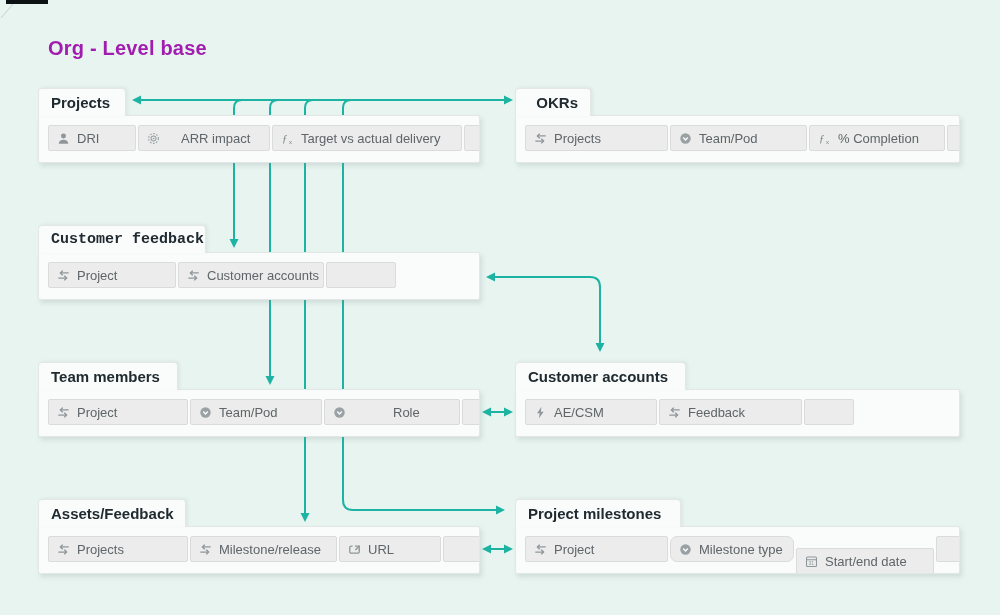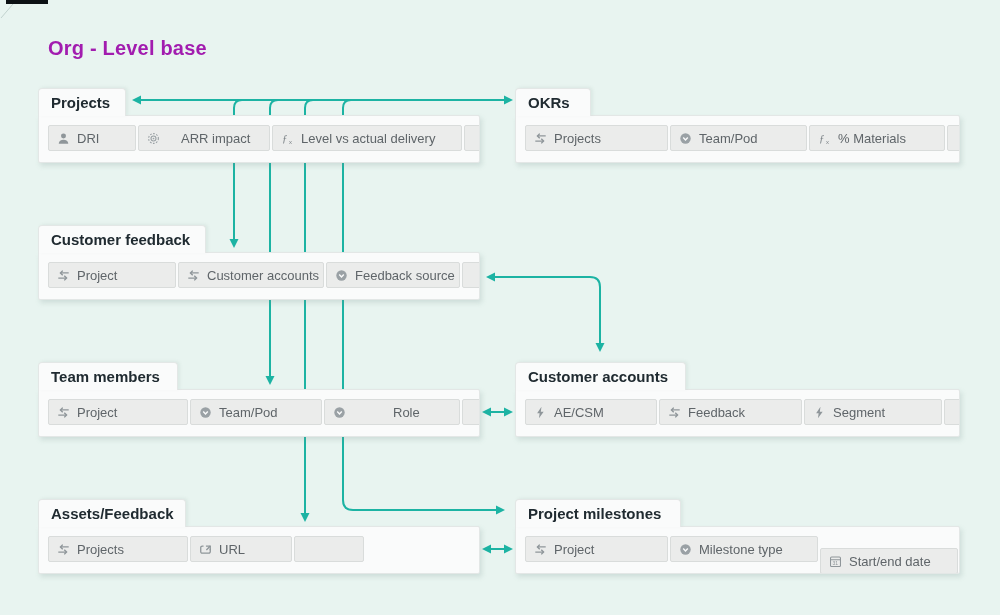--- a/index.html
+++ b/index.html
@@ -119,28 +119,28 @@
           </span>
           <span class="chip-label">ARR impact</span>
         </div>
         <div class="chip" style="width: 190px;">
           <span class="chip-icon">
             <svg viewBox="0 0 12 12">
               <text x="1" y="9.6" font-size="10" font-style="italic" fill="#7d8488" font-family="Liberation Serif, serif">ƒ</text>
               <text x="7.4" y="11" font-size="5.5" fill="#7d8488" font-family="Liberation Sans, sans-serif">x</text>
             </svg>
           </span>
-          <span class="chip-label">Level vs actual delivery</span>
+          <span class="chip-label">Target vs actual delivery</span>
         </div>
         <div class="chip" style="width: 70px;"></div>
       </div>
     </div>
   </div>
 <div class="card" style="left: 515px; top: 88px; width: 445px;">
-    <div class="tab" style="width: 76px;">
+    <div class="tab" style="width: 76px; text-align: right;">
       <span class="tab-label">OKRs</span>
     </div>
     <div class="card-body" style="width: 445px;">
       <div class="chips">
         <div class="chip" style="width: 143px;">
           <span class="chip-icon">
             <svg viewBox="0 0 12 12" fill="none" stroke="#8f969a" stroke-width="1.3">
               <path d="M10.8 3.6H3.3"></path>
               <path d="M5.3 1.5 3.2 3.6l2.1 2.1"></path>
               <path d="M1.2 8.4h7.5"></path>
@@ -158,28 +158,28 @@
           </span>
           <span class="chip-label">Team/Pod</span>
         </div>
         <div class="chip" style="width: 136px;">
           <span class="chip-icon">
             <svg viewBox="0 0 12 12">
               <text x="1" y="9.6" font-size="10" font-style="italic" fill="#7d8488" font-family="Liberation Serif, serif">ƒ</text>
               <text x="7.4" y="11" font-size="5.5" fill="#7d8488" font-family="Liberation Sans, sans-serif">x</text>
             </svg>
           </span>
-          <span class="chip-label">% Materials</span>
+          <span class="chip-label">% Completion</span>
         </div>
         <div class="chip" style="width: 50px;"></div>
       </div>
     </div>
   </div>
 <div class="card" style="left: 38px; top: 225px; width: 442px;">
-    <div class="tab" style="width: 168px;">
+    <div class="tab" style="width: 168px; font-family: Liberation Mono, monospace;">
       <span class="tab-label">Customer feedback</span>
     </div>
     <div class="card-body" style="width: 442px;">
       <div class="chips">
         <div class="chip" style="width: 128px;">
           <span class="chip-icon">
             <svg viewBox="0 0 12 12" fill="none" stroke="#8f969a" stroke-width="1.3">
               <path d="M10.8 3.6H3.3"></path>
               <path d="M5.3 1.5 3.2 3.6l2.1 2.1"></path>
               <path d="M1.2 8.4h7.5"></path>
@@ -191,29 +191,20 @@
         <div class="chip" style="width: 146px;">
           <span class="chip-icon">
             <svg viewBox="0 0 12 12" fill="none" stroke="#8f969a" stroke-width="1.3">
               <path d="M10.8 3.6H3.3"></path>
               <path d="M5.3 1.5 3.2 3.6l2.1 2.1"></path>
               <path d="M1.2 8.4h7.5"></path>
               <path d="M6.7 6.3l2.1 2.1-2.1 2.1"></path>
             </svg>
           </span>
           <span class="chip-label">Customer accounts</span>
-        </div>
-        <div class="chip" style="width: 134px;">
-          <span class="chip-icon">
-            <svg viewBox="0 0 12 12">
-              <circle cx="6" cy="6" r="4.8" fill="#9aa1a5"></circle>
-              <path d="M3.9 5.1 6 7.3l2.1-2.2" stroke="#fafbfb" stroke-width="1.3" fill="none"></path>
-            </svg>
-          </span>
-          <span class="chip-label">Feedback source</span>
         </div>
         <div class="chip" style="width: 70px;"></div>
       </div>
     </div>
   </div>
 <div class="card" style="left: 38px; top: 362px; width: 442px;">
     <div class="tab" style="width: 140px;">
       <span class="tab-label">Team members</span>
     </div>
     <div class="card-body" style="width: 442px;">
@@ -269,48 +260,51 @@
           <span class="chip-icon">
             <svg viewBox="0 0 12 12" fill="none" stroke="#8f969a" stroke-width="1.3">
               <path d="M10.8 3.6H3.3"></path>
               <path d="M5.3 1.5 3.2 3.6l2.1 2.1"></path>
               <path d="M1.2 8.4h7.5"></path>
               <path d="M6.7 6.3l2.1 2.1-2.1 2.1"></path>
             </svg>
           </span>
           <span class="chip-label">Feedback</span>
         </div>
-        <div class="chip" style="width: 138px;">
-          <span class="chip-icon">
-            <svg viewBox="0 0 12 12" fill="#8f969a">
-              <path d="M6.9 0.8 2.9 6.6h2.3L4.6 11.2 8.9 5.2H6.3z"></path>
-            </svg>
-          </span>
-          <span class="chip-label">Segment</span>
-        </div>
         <div class="chip" style="width: 50px;"></div>
       </div>
     </div>
   </div>
 <div class="card" style="left: 38px; top: 499px; width: 442px;">
     <div class="tab" style="width: 148px;">
       <span class="tab-label">Assets/Feedback</span>
     </div>
     <div class="card-body" style="width: 442px;">
       <div class="chips">
         <div class="chip" style="width: 140px;">
           <span class="chip-icon">
             <svg viewBox="0 0 12 12" fill="none" stroke="#8f969a" stroke-width="1.3">
               <path d="M10.8 3.6H3.3"></path>
               <path d="M5.3 1.5 3.2 3.6l2.1 2.1"></path>
               <path d="M1.2 8.4h7.5"></path>
               <path d="M6.7 6.3l2.1 2.1-2.1 2.1"></path>
             </svg>
           </span>
           <span class="chip-label">Projects</span>
+        </div>
+        <div class="chip" style="width: 147px;">
+          <span class="chip-icon">
+            <svg viewBox="0 0 12 12" fill="none" stroke="#8f969a" stroke-width="1.3">
+              <path d="M10.8 3.6H3.3"></path>
+              <path d="M5.3 1.5 3.2 3.6l2.1 2.1"></path>
+              <path d="M1.2 8.4h7.5"></path>
+              <path d="M6.7 6.3l2.1 2.1-2.1 2.1"></path>
+            </svg>
+          </span>
+          <span class="chip-label">Milestone/release</span>
         </div>
         <div class="chip" style="width: 102px;">
           <span class="chip-icon">
             <svg viewBox="0 0 12 12" fill="none" stroke="#8f969a" stroke-width="1.2">
               <path d="M4.2 2.8H3a1.4 1.4 0 0 0-1.4 1.4V8A1.4 1.4 0 0 0 3 9.4h6a1.4 1.4 0 0 0 1.4-1.4V5.4"></path>
               <path d="M6.4 2.8h4v4"></path>
               <path d="M10.4 2.8 6.8 6.4"></path>
             </svg>
           </span>
           <span class="chip-label">URL</span>
@@ -329,21 +323,21 @@
           <span class="chip-icon">
             <svg viewBox="0 0 12 12" fill="none" stroke="#8f969a" stroke-width="1.3">
               <path d="M10.8 3.6H3.3"></path>
               <path d="M5.3 1.5 3.2 3.6l2.1 2.1"></path>
               <path d="M1.2 8.4h7.5"></path>
               <path d="M6.7 6.3l2.1 2.1-2.1 2.1"></path>
             </svg>
           </span>
           <span class="chip-label">Project</span>
         </div>
-        <div class="chip" style="width: 148px;">
+        <div class="chip" style="width: 124px; border-radius: 7px;">
           <span class="chip-icon">
             <svg viewBox="0 0 12 12">
               <circle cx="6" cy="6" r="4.8" fill="#9aa1a5"></circle>
               <path d="M3.9 5.1 6 7.3l2.1-2.2" stroke="#fafbfb" stroke-width="1.3" fill="none"></path>
             </svg>
           </span>
           <span class="chip-label">Milestone type</span>
         </div>
         <div class="chip" style="width: 138px; margin-top: 12px;">
           <span class="chip-icon">

